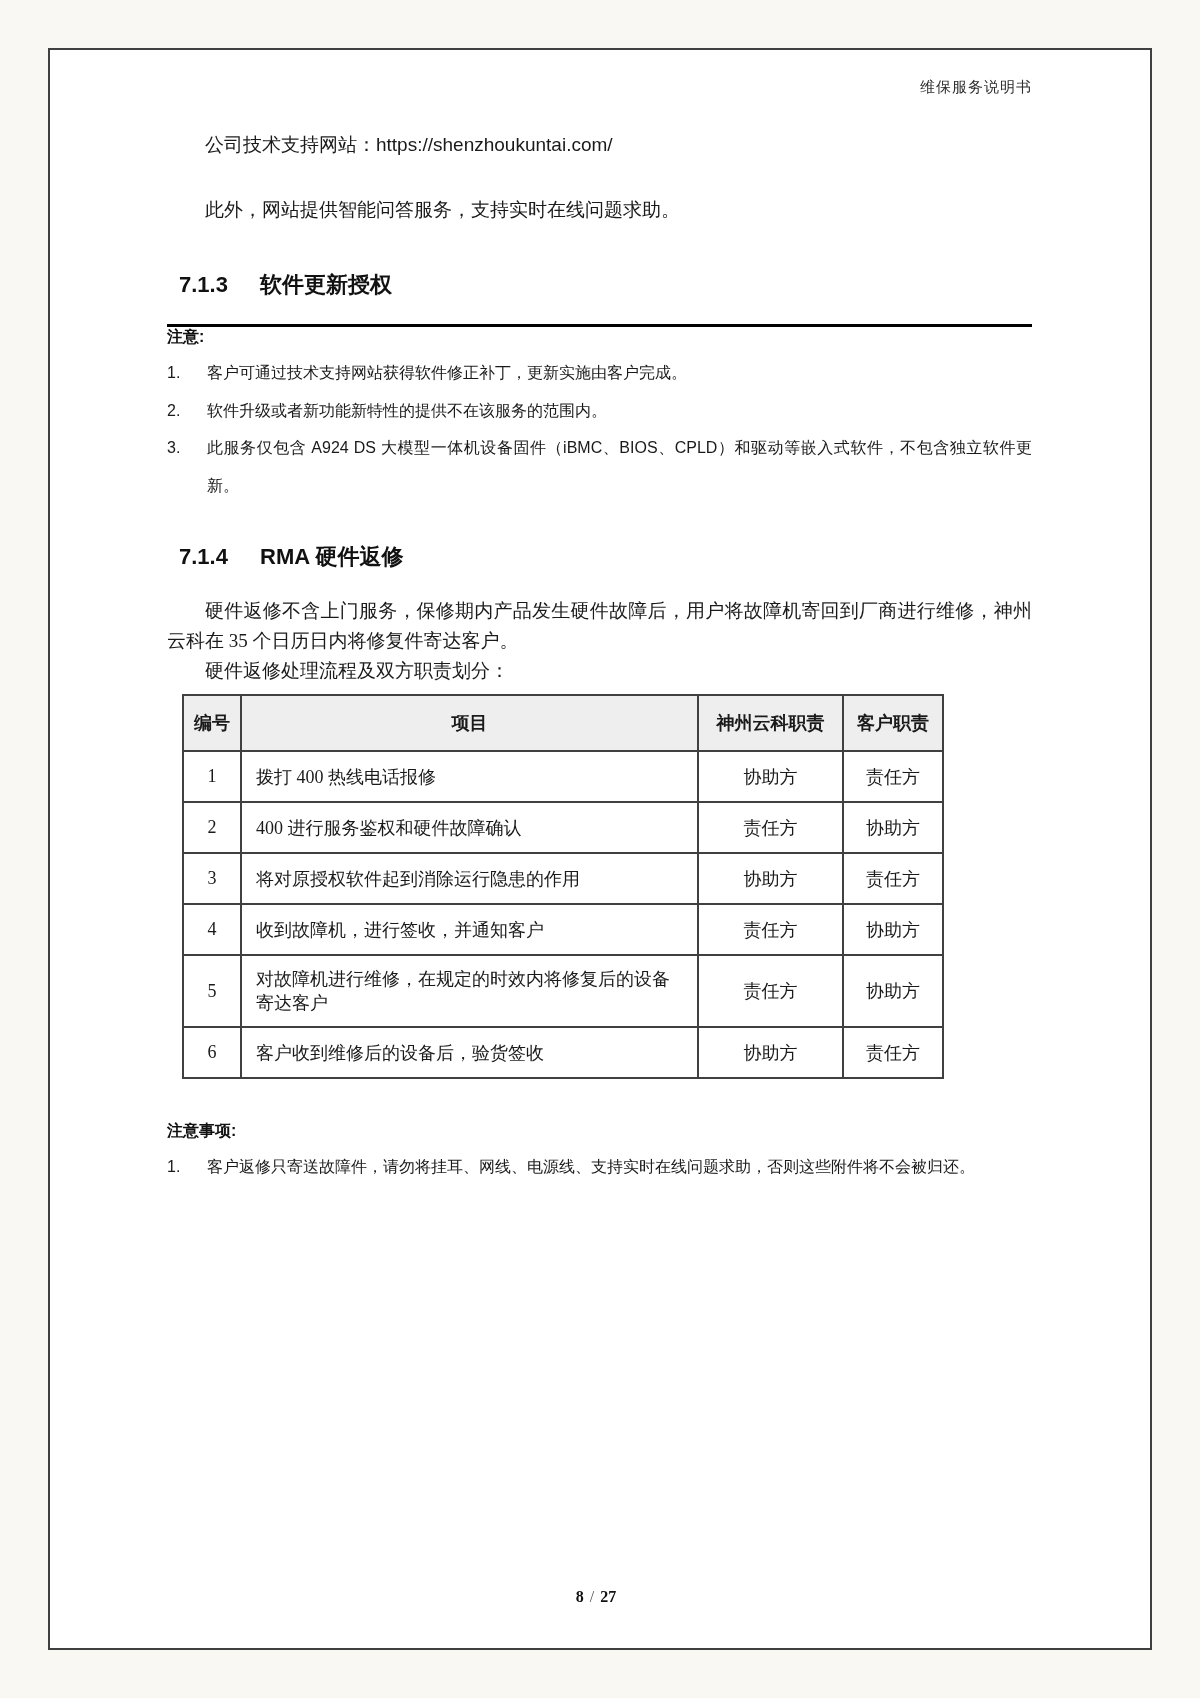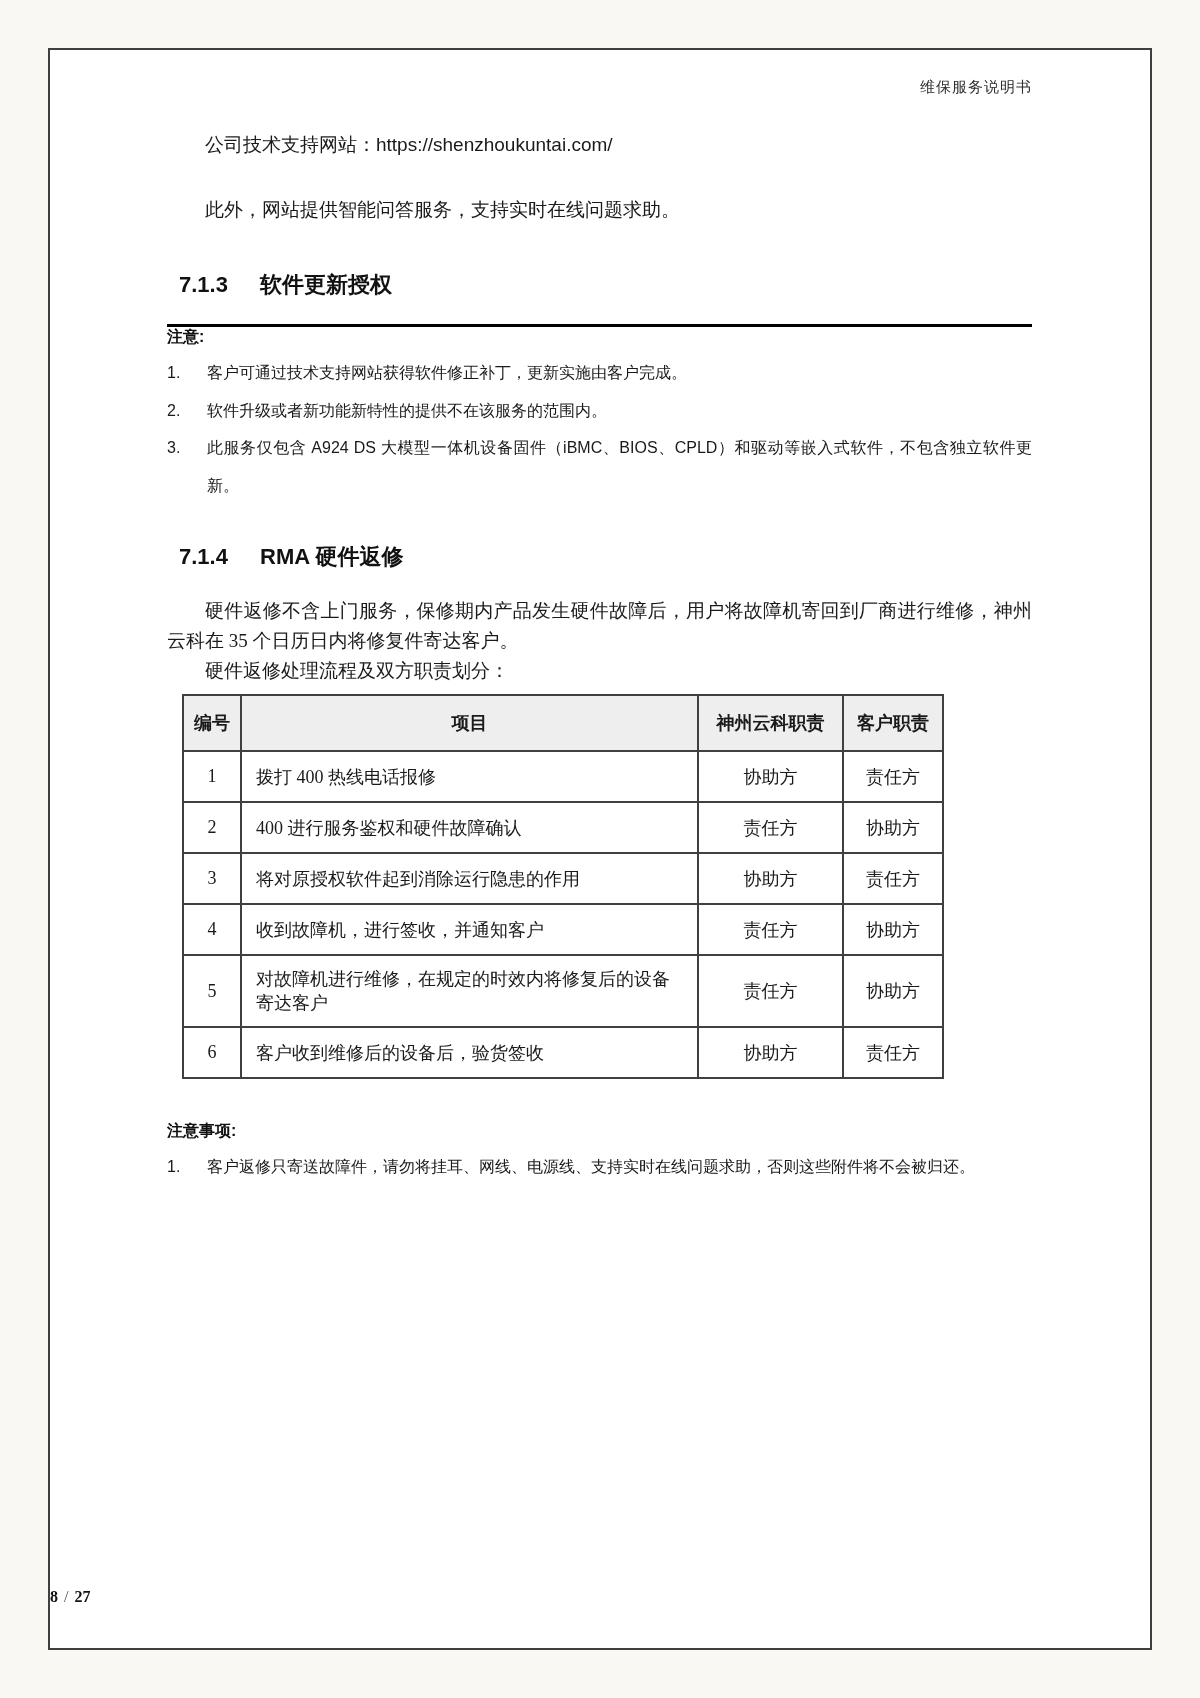--- a/index.html
+++ b/index.html
@@ -108,20 +108,21 @@
     padding-right:10px;
   }
   .rma-table td.no-cell{padding-top:14px;padding-bottom:14px;}
   .col-no{width:58px;}
   .col-item{width:457px;}
   .col-vendor{width:145px;}
   .col-cust{width:100px;}
   .footer{
     position:absolute;
     left:0;right:8px;bottom:42px;
+    text-align:center;
     font-family:"Liberation Serif",serif;
     font-size:16px;
     color:#111;
   }
   .footer .pg{font-weight:700;}
   .footer .sep{color:#555;padding:0 6px;}
 </style>
 </head>
 <body>
 

